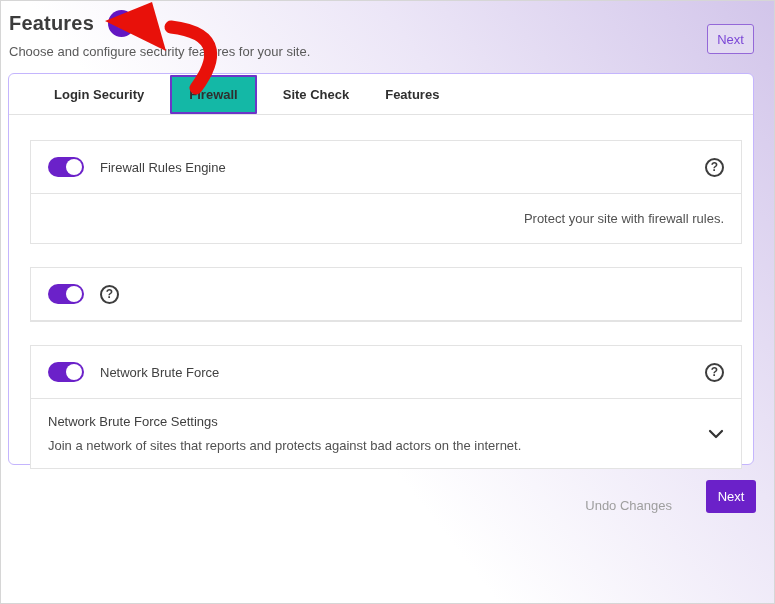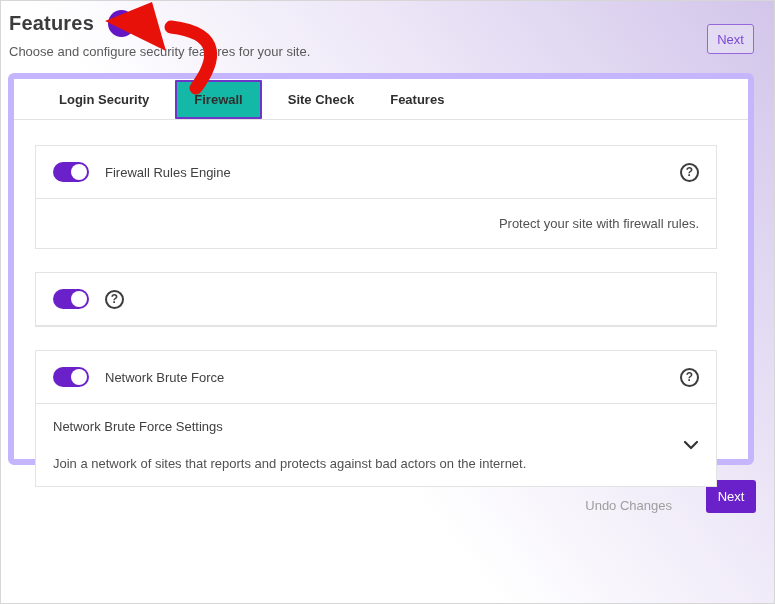--- a/index.html
+++ b/index.html
@@ -34,37 +34,37 @@
 
   
   .arrow-svg { position: absolute; left: 0; top: 0; z-index: 6; pointer-events: none; }
   .arrow-stroke { stroke: var(--arrow-red, #e8110a); stroke-width: 13; fill: none; stroke-linecap: round; }
   .arrow-fill { fill: var(--arrow-red, #e8110a); }
 
   
   .panel {
     position: relative; z-index: 2;
     margin: 0 20px 0 7px; height: 392px;
-    background: #ffffff; border: 6px solid #c4b5fd; border-radius: 6px;
+    background: #ffffff; border: 1px solid #c4b5fd; border-radius: 6px;
   }
   .tabbar {
     height: 41px; display: flex; align-items: center;
     padding-left: 35px; gap: 16px;
     border-bottom: 1px solid #e2e2e2;
   }
   .tab {
     background: none; border: none; cursor: pointer; font-family: inherit;
     font-size: 13px; font-weight: 700; color: #2f2f2f; padding: 0 10px;
   }
   .tab.active {
     border: 2px solid #6d35c8; border-radius: 1px;
     padding: 10px 17px; background: #14b8a6;
   }
 
-  .cards { padding: 25px 31px 0 21px; }
+  .cards { padding: 25px 11px 0 21px; }
   .card { border: 1px solid #e3e3e3; margin-bottom: 23px; background: #fff; }
   .toggle-row {
     height: 53px; display: flex; align-items: center;
     padding: 0 17px; gap: 16px; border-bottom: 1px solid #e3e3e3;
   }
   .toggle {
     width: 36px; height: 20px; border-radius: 10px;
     background: var(--accent, #6b21c9); position: relative; cursor: pointer; flex: none;
   }
   .toggle .knob {
@@ -74,21 +74,21 @@
   .card-label { font-size: 13px; color: #414141; flex: 1; }
   .help {
     width: 19px; height: 19px; flex: none;
     border: 2px solid #3d3d3d; border-radius: 50%;
     display: flex; align-items: center; justify-content: center;
     font-size: 12px; font-weight: 700; color: #3d3d3d; cursor: pointer;
   }
   .desc-row { padding: 17px 17px; text-align: right; }
   .desc-row p, .settings-desc { font-size: 13px; color: #515151; }
   .settings-row { padding: 15px 17px; display: flex; align-items: center; cursor: pointer; }
-  .settings-title { font-size: 13px; color: #3f3f3f; margin-bottom: 22px; }
+  .settings-title { font-size: 13px; color: #3f3f3f; margin-bottom: 9px; }
   .chevron { margin-left: auto; flex: none; }
 
   
   .footer {
     margin: 15px 18px 0 0;
     display: flex; justify-content: flex-end; align-items: flex-end; gap: 34px;
   }
   .undo {
     background: none; border: none; font-family: inherit;
     font-size: 13px; color: #9e9e9e; cursor: pointer;

